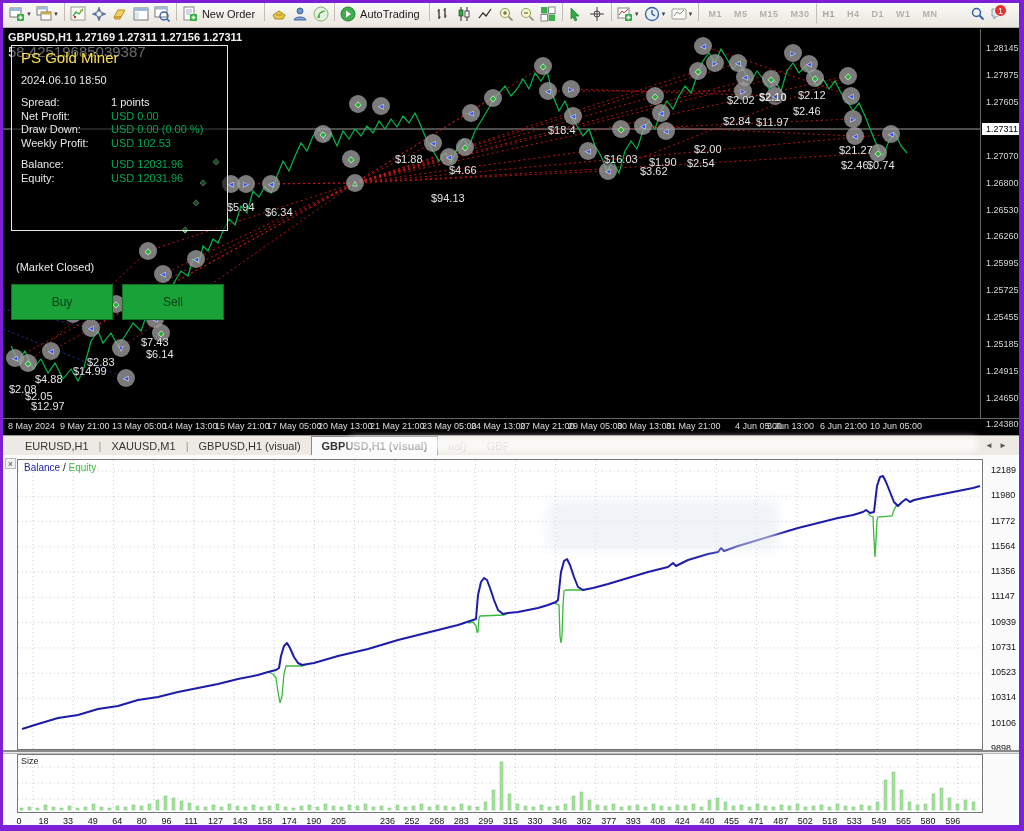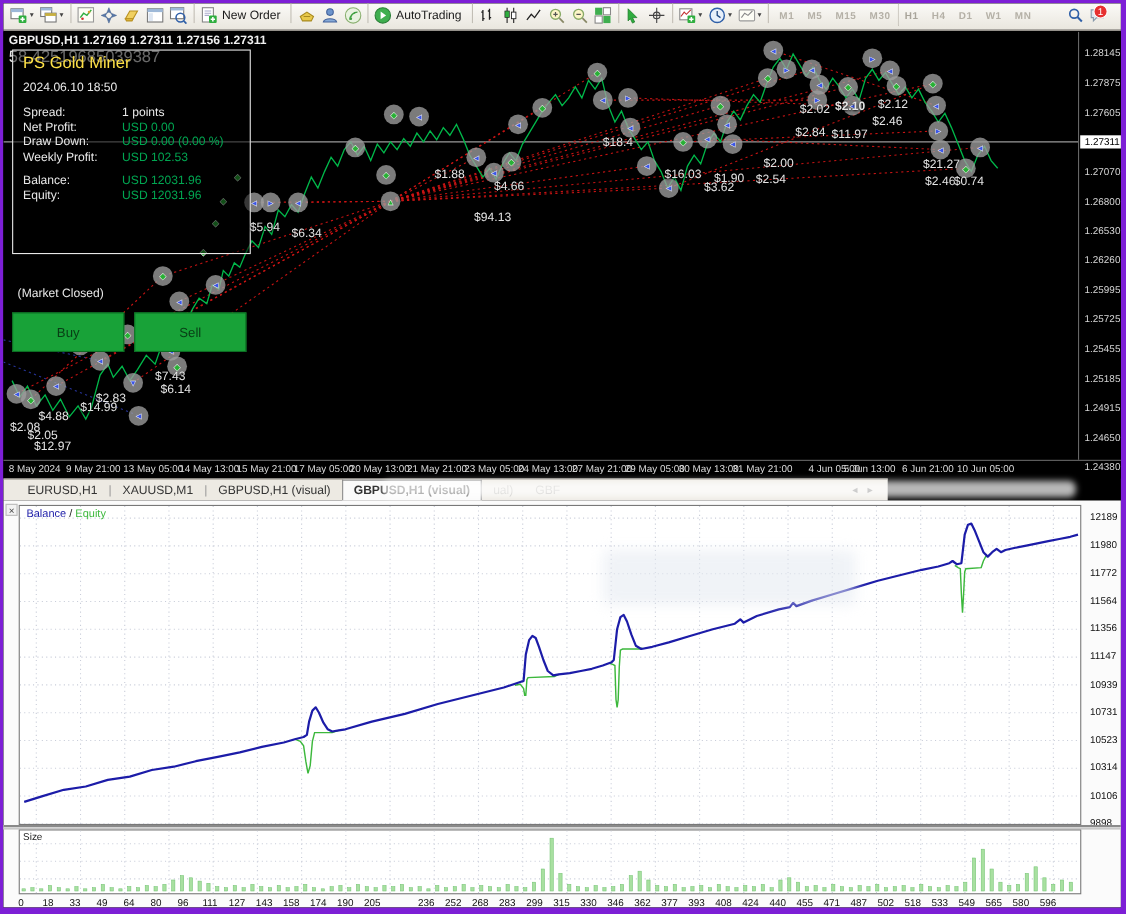--- a/index.html
+++ b/index.html
@@ -38,21 +38,21 @@
              align-items:center;justify-content:center;}
   .trade-label{position:absolute;color:#e4e4e4;font-size:11px;text-shadow:0 1px 2px #000;white-space:nowrap;}
   .pa{position:absolute;left:983px;color:#d6d6d6;font-size:9px;}
   #cur-price{position:absolute;left:979px;width:40px;height:12px;background:#fff;color:#000;
              font-size:9px;text-align:center;line-height:12px;}
   #axis-div{position:absolute;left:977px;top:0;width:1px;height:389px;background:#666;}
   #time-sep{position:absolute;left:0;top:389px;width:1016px;height:1px;background:#666;}
   .ta{position:absolute;top:392px;color:#dcdcdc;font-size:9px;white-space:nowrap;}
   .smudge{position:absolute;background:rgba(255,255,255,.72);filter:blur(3px);border-radius:6px;pointer-events:none;}
   
-  #tabbar{position:absolute;left:0;top:432px;width:804px;height:20px;background:#edeae3;
+  #tabbar{position:absolute;left:0;top:432px;width:1016px;height:20px;background:#edeae3;
           border-top:1px solid #9a968e;display:flex;align-items:flex-end;padding-left:12px;}
   .tab{font-size:11px;color:#333;padding:2px 10px 3px 10px;white-space:nowrap;}
   .tab.active{background:#fafafa;border:1px solid #8a8a8a;border-bottom:none;font-weight:bold;
               padding-top:3px;}
   .tab.ghost{opacity:.35;}
   .tab-sep{color:#999;font-size:11px;padding-bottom:3px;}
   .tab-scroll{position:absolute;top:5px;font-size:8px;color:#555;}
   
   #tester{position:absolute;left:0;top:452px;width:1016px;height:370px;background:#fbfbfb;}
   #tester-close{position:absolute;left:2px;top:3px;width:11px;height:11px;font-size:9px;color:#444;

